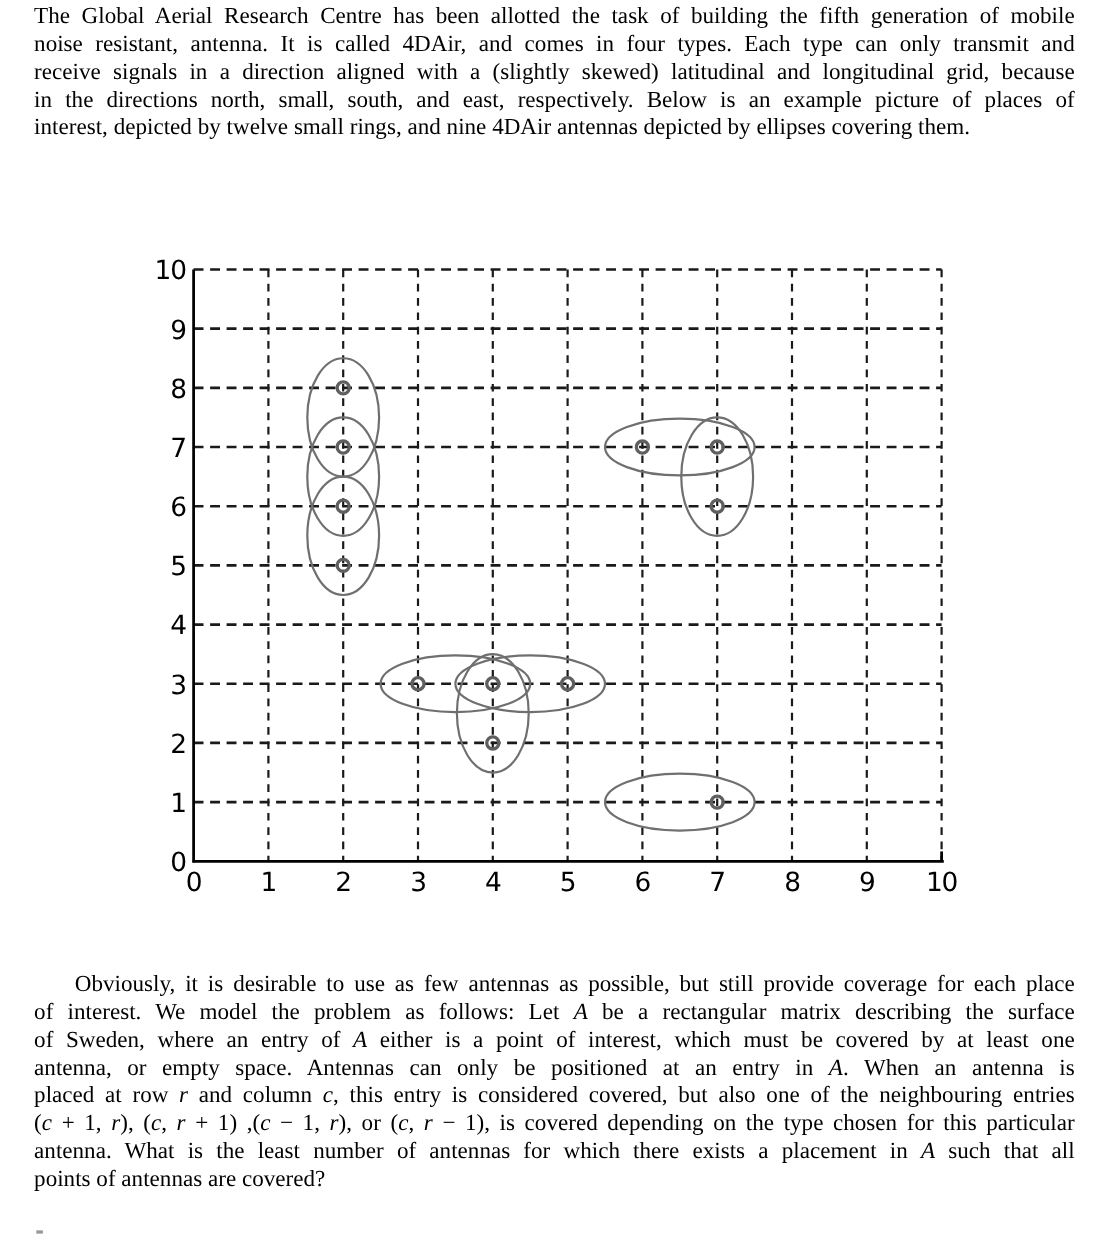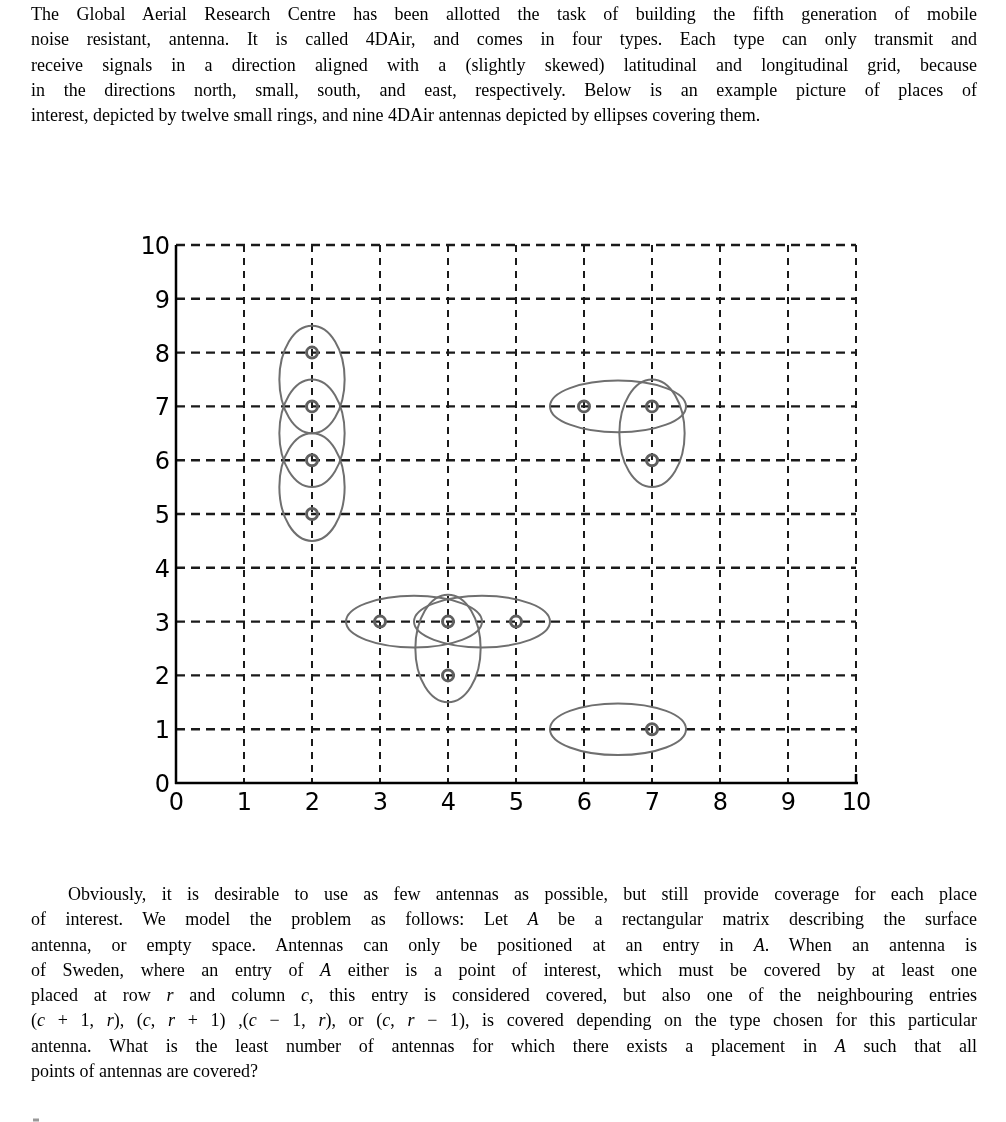--- a/index.html
+++ b/index.html
@@ -4,21 +4,21 @@
 <style>
   html, body { margin: 0; padding: 0; }
   body {
     width: 1006px; height: 1122px;
     background: #ffffff; color: #000;
     position: relative; overflow: hidden;
     font-family: "Liberation Serif", "DejaVu Serif", serif;
   }
   .para {
     position: absolute; left: 31px; width: 946px;
-    font-size: 18px; line-height: 25.3px; color: #000;
+    font-size: 21px; line-height: 25.3px; color: #000;
   }
   #para-intro { top: 2px; }
   #para-model { top: 882px; }
   .para .line { text-align: justify; text-align-last: justify; }
   .para .line.nojust { text-align: left; text-align-last: left; }
   .para .line.indent { text-indent: 37px; }
   .var { font-style: italic; }
   #plot { position: absolute; left: 0; top: 0; }
   .tick {
     font-family: "DejaVu Sans", sans-serif;
@@ -102,19 +102,19 @@
     <circle cx="448" cy="621.6" r="5.5" fill="none" stroke="#5f5f5f" stroke-width="3"></circle>
     <circle cx="516" cy="621.6" r="5.5" fill="none" stroke="#5f5f5f" stroke-width="3"></circle>
     <circle cx="448" cy="675.4" r="5.5" fill="none" stroke="#5f5f5f" stroke-width="3"></circle>
     <circle cx="652" cy="729.2" r="5.5" fill="none" stroke="#5f5f5f" stroke-width="3"></circle>
     <rect x="33" y="1118.5" width="6" height="3" fill="#999999"></rect>
   </svg>
 
 <div id="para-model" class="para">
     <div class="line indent"><span>Obviously, it is desirable to use as few antennas as possible, but still provide coverage for each place</span></div>
     <div class="line"><span>of interest. We model the problem as follows: Let </span><span class="var">A</span><span> be a rectangular matrix describing the surface</span></div>
+    <div class="line"><span>of Sweden, where an entry of </span><span class="var">A</span><span> either is a point of interest, which must be covered by at least one</span></div>
     <div class="line"><span>antenna, or empty space. Antennas can only be positioned at an entry in </span><span class="var">A</span><span>. When an antenna is</span></div>
-    <div class="line"><span>of Sweden, where an entry of </span><span class="var">A</span><span> either is a point of interest, which must be covered by at least one</span></div>
     <div class="line"><span>placed at row </span><span class="var">r</span><span> and column </span><span class="var">c</span><span>, this entry is considered covered, but also one of the neighbouring entries</span></div>
     <div class="line"><span>(</span><span class="var">c</span><span> + 1, </span><span class="var">r</span><span>), (</span><span class="var">c</span><span>, </span><span class="var">r</span><span> + 1) ,(</span><span class="var">c</span><span> − 1, </span><span class="var">r</span><span>), or (</span><span class="var">c</span><span>, </span><span class="var">r</span><span> − 1), is covered depending on the type chosen for this particular</span></div>
     <div class="line"><span>antenna. What is the least number of antennas for which there exists a placement in </span><span class="var">A</span><span> such that all</span></div>
     <div class="line nojust"><span>points of antennas are covered?</span></div>
   </div>
 
 </body></html>

